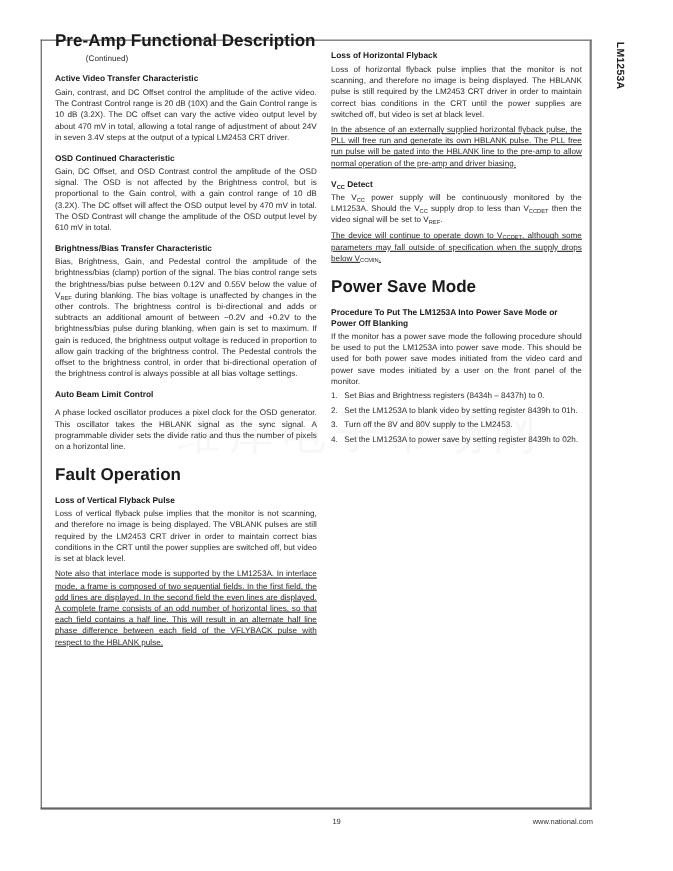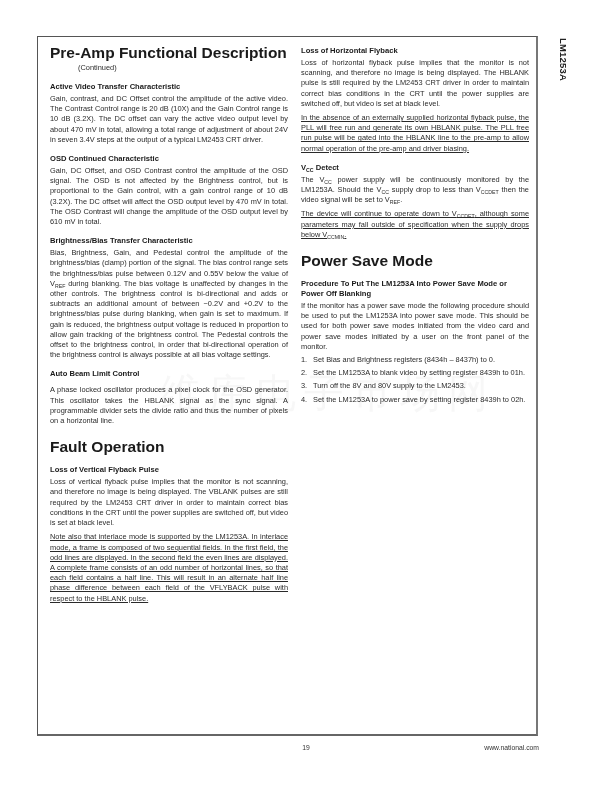--- a/index.html
+++ b/index.html
@@ -1,20 +1,20 @@
 <!DOCTYPE html>
 <html><head>
 <meta charset="utf-8">
 <style>
   html, body { margin: 0; padding: 0; background: #ffffff; }
   body { width: 612px; height: 792px; position: relative; overflow: hidden;
          font-family: "Liberation Sans", sans-serif; color: #2a2a2a; }
   .frame { position: absolute; left: 37px; top: 36px; width: 501px; height: 700px;
            border: 1px solid #555; border-right: 2px solid #777; border-bottom: 2px solid #666; box-sizing: border-box; }
-  .col { position: absolute; top: 43px; }
+  .col { position: absolute; top: 28px; }
   .col-left { left: 50px; width: 238px; }
   .col-right { left: 301px; width: 228px; }
   h1 { font-size: 15.5px; font-weight: bold; margin: 0; line-height: 19px; color: #1a1a1a; }
   .cont { font-size: 7.4px; margin: 1px 0 0 7px; line-height: 10px; padding-left: 21px; }
   h3 { font-size: 7.6px; font-weight: bold; margin: 0; line-height: 10px; color: #1a1a1a; }
   p { font-size: 7.4px; line-height: 10.2px; margin: 0; text-align: justify; }
   .sec { margin-top: 9px; }
   .sec h3 { margin-bottom: 2px; }
   .para-gap { margin-top: 4px; text-decoration: underline; }
   .h1-gap { margin-top: 11px; }

